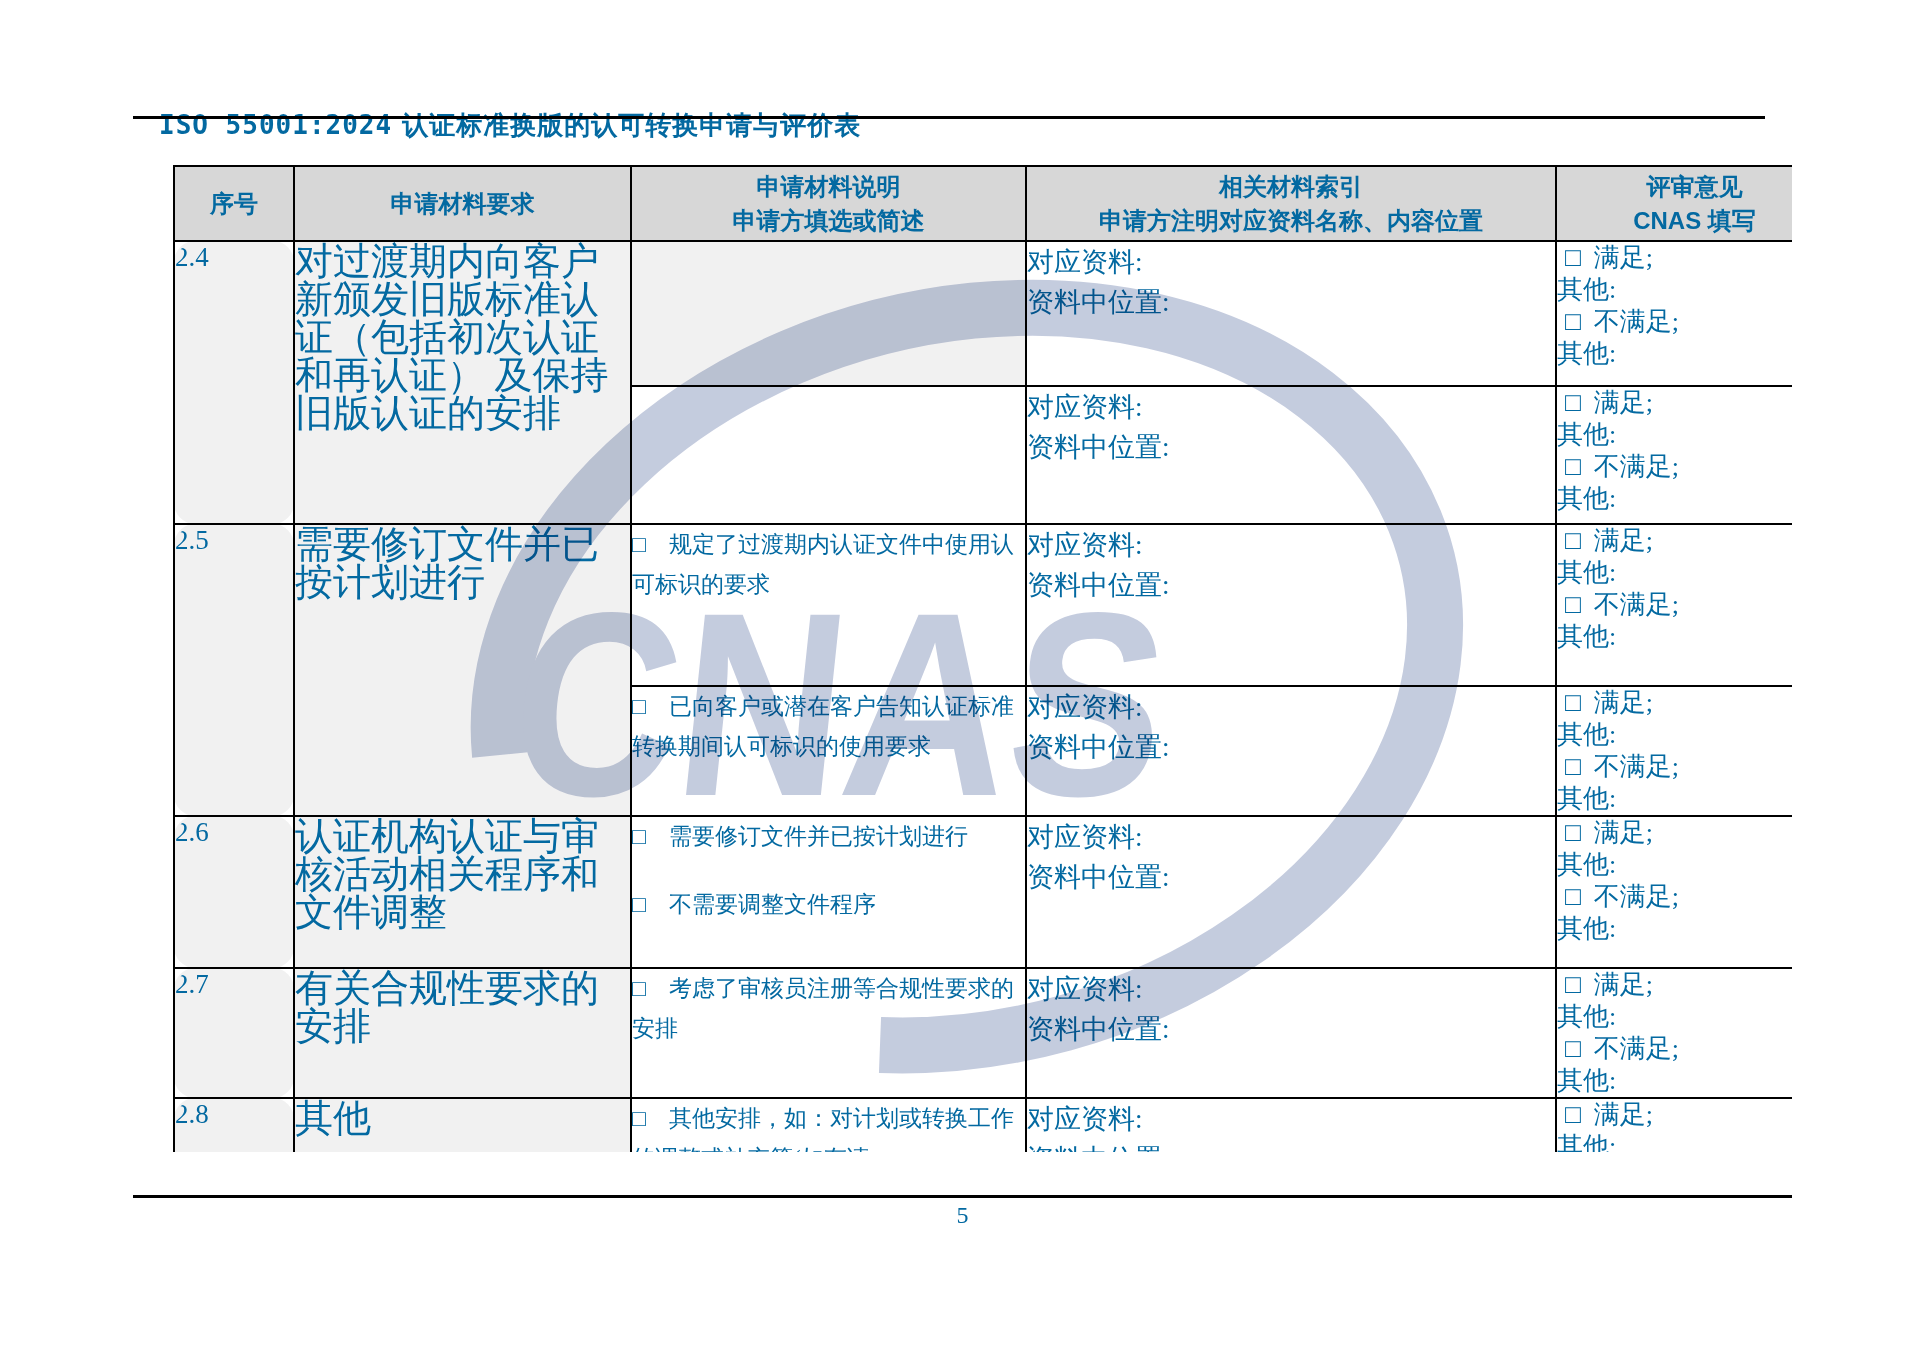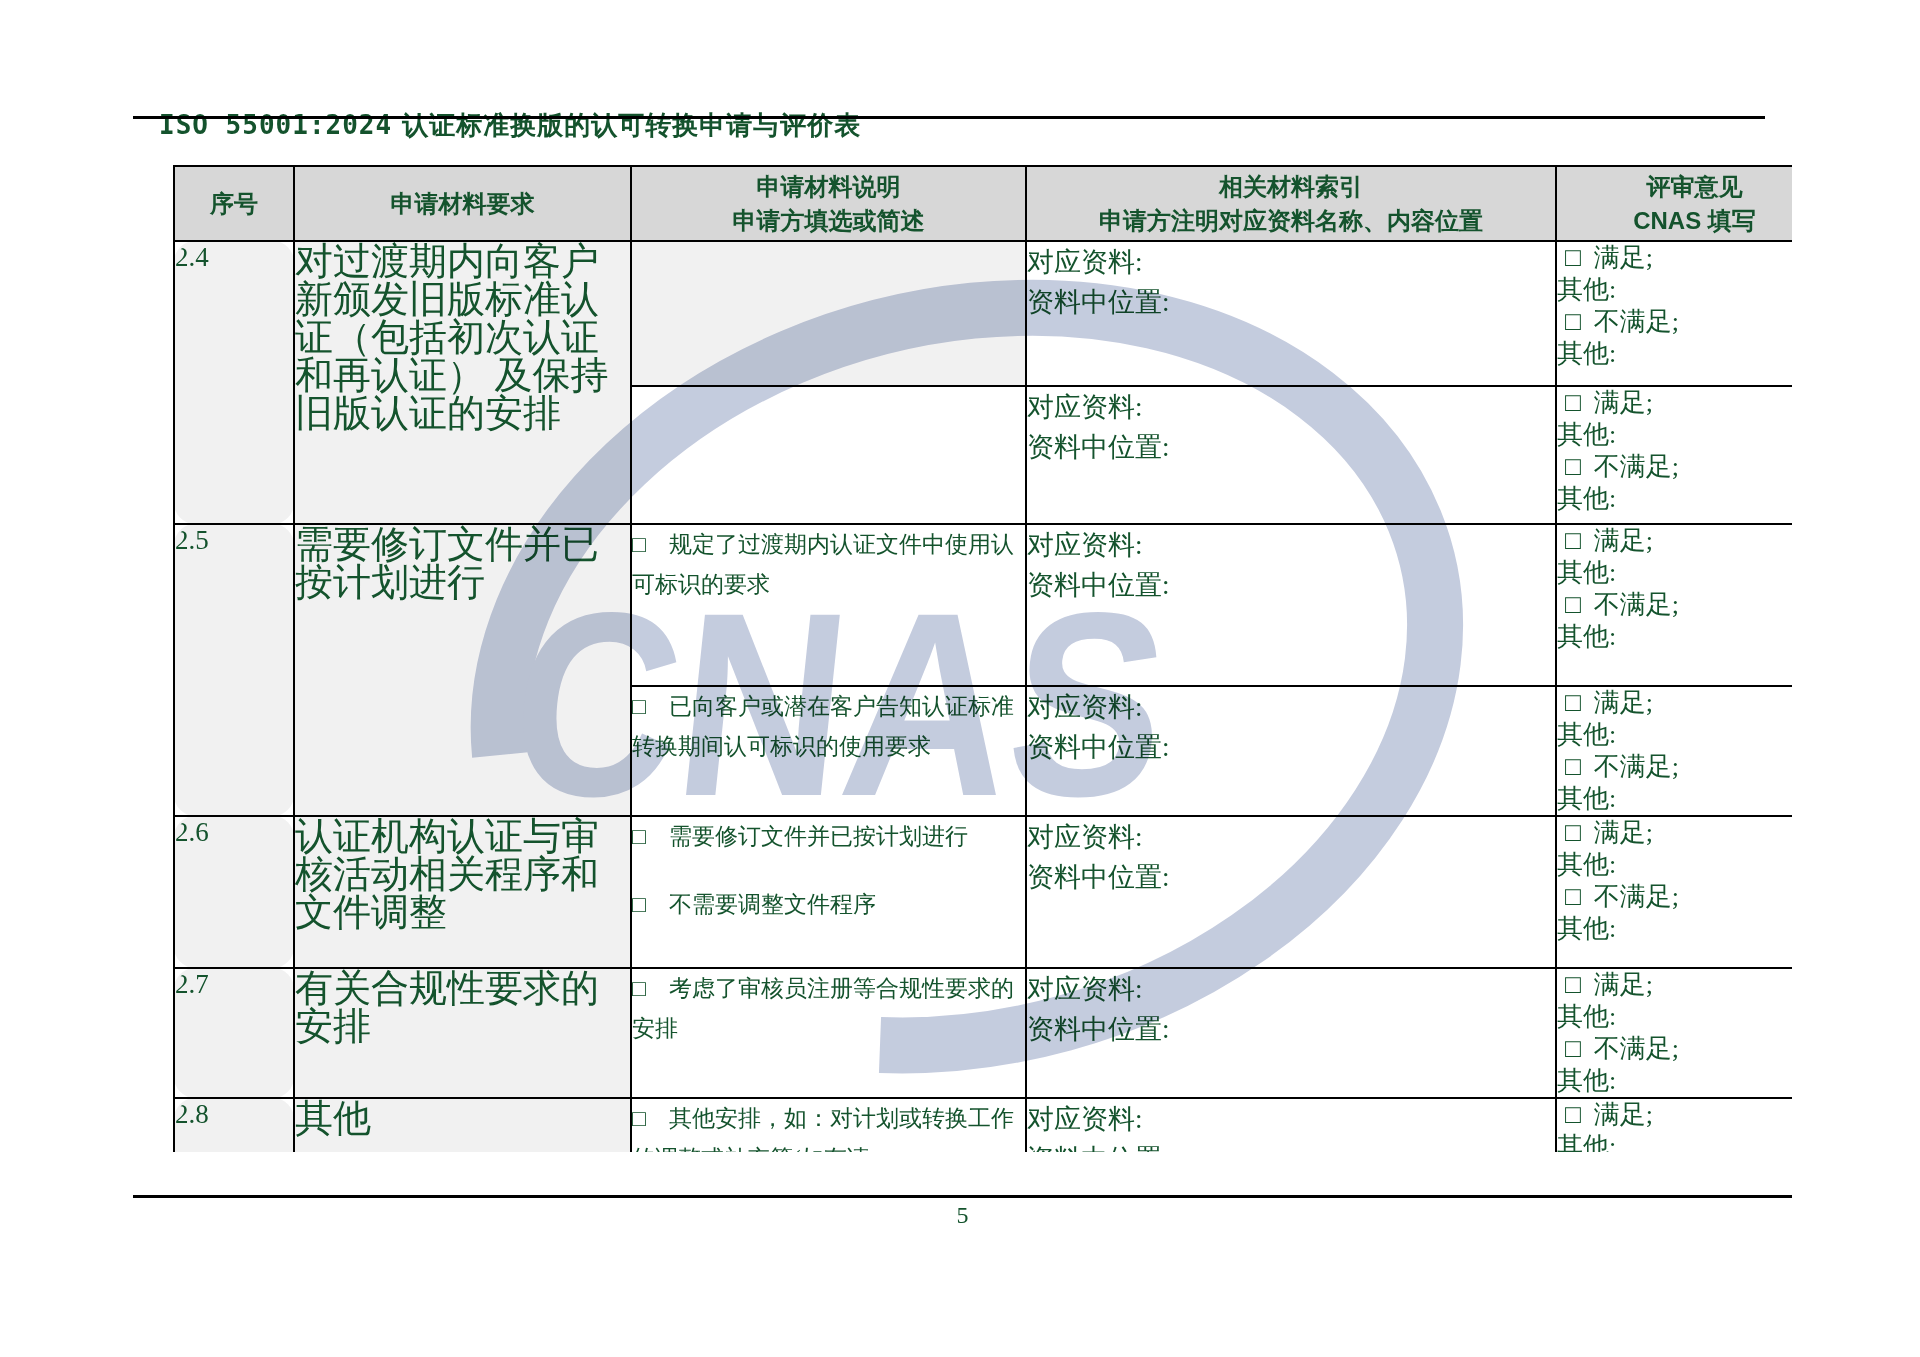--- a/index.html
+++ b/index.html
@@ -1,17 +1,17 @@
 <!DOCTYPE html>
 <html><head>
 <meta charset="utf-8">
 <style>
   html,body{margin:0;padding:0;background:#ffffff;}
   .page{position:relative;width:1920px;height:1357px;background:#ffffff;overflow:hidden;
-        font-family:"Liberation Serif","DejaVu Serif",serif;color:#14532d;}
+        font-family:"Liberation Serif","DejaVu Serif",serif;color:#0369a1;}
   
   .doc-title{position:absolute;left:133px;top:78px;font-weight:bold;font-size:26px;white-space:pre;}
   .doc-title .latin{font-family:"DejaVu Sans Mono","Liberation Mono",monospace;letter-spacing:1px;}
   .doc-title .cjk{margin-left:10px;font-family:"Liberation Sans","DejaVu Sans",sans-serif;letter-spacing:1px;}
   .title-rule{position:absolute;left:133px;top:116px;width:1632px;height:3px;background:#000;}
   
   .table-wrap{position:absolute;left:133px;top:165px;width:1659px;height:987px;overflow:hidden;}
   table.form{border-collapse:collapse;table-layout:fixed;width:1659px;margin-left:40px;}
   table.form col.c1{width:120px;} table.form col.c2{width:337px;} table.form col.c3{width:395px;}
   table.form col.c4{width:530px;} table.form col.c5{width:277px;}

